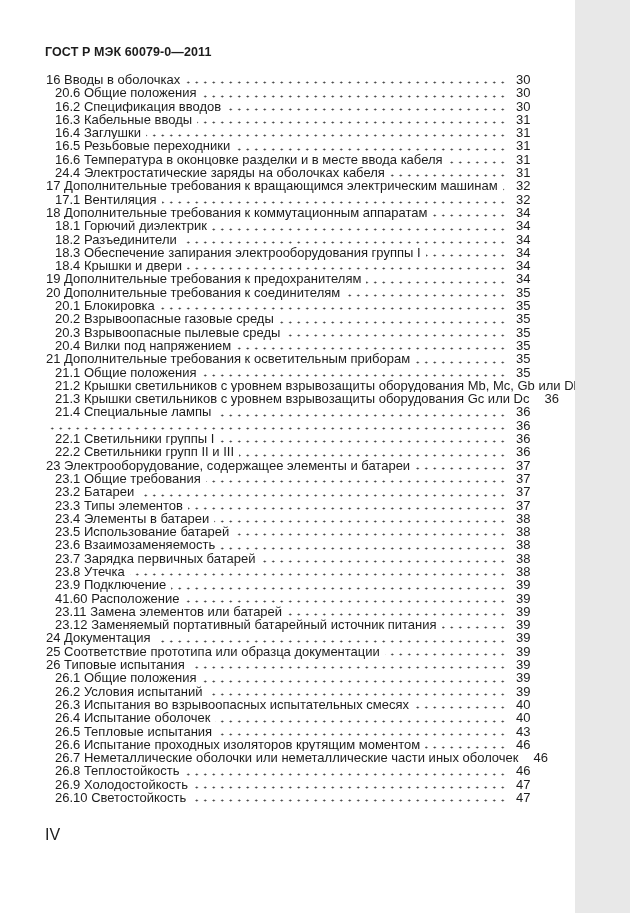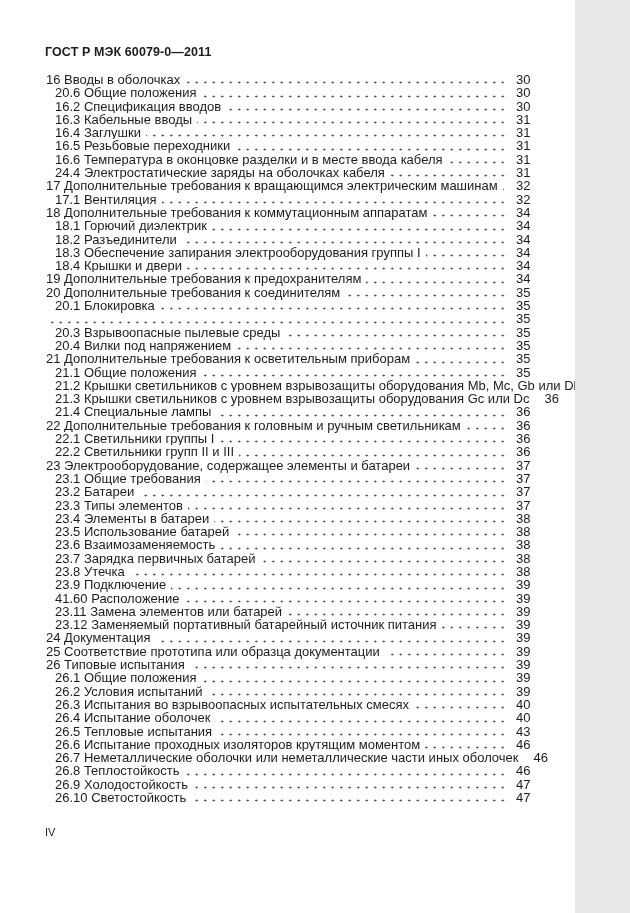--- a/index.html
+++ b/index.html
@@ -49,21 +49,21 @@
     background: #ffffff;
     margin-left: auto;
     padding-left: 10px;
     min-width: 16px;
     white-space: nowrap;
   }
   .doc-footer {
     position: absolute;
     left: 45px;
     top: 826px;
-    font-size: 11px;
+    font-size: 16px;
   }
 </style>
 </head>
 <body>
 
 <div class="page">
   <div class="doc-header">
     <span>ГОСТ Р МЭК 60079-0—2011</span>
   </div>
 
@@ -134,20 +134,21 @@
   </div>
       <div class="toc-line lvl1">
     <span class="toc-label">20 Дополнительные требования к соединителям</span>
     <span class="toc-page">35</span>
   </div>
       <div class="toc-line lvl2">
     <span class="toc-label">20.1 Блокировка</span>
     <span class="toc-page">35</span>
   </div>
       <div class="toc-line lvl2">
+    <span class="toc-label">20.2 Взрывоопасные газовые среды</span>
     <span class="toc-page">35</span>
   </div>
       <div class="toc-line lvl2">
     <span class="toc-label">20.3 Взрывоопасные пылевые среды</span>
     <span class="toc-page">35</span>
   </div>
       <div class="toc-line lvl2">
     <span class="toc-label">20.4 Вилки под напряжением</span>
     <span class="toc-page">35</span>
   </div>
@@ -165,21 +166,20 @@
   </div>
       <div class="toc-line lvl2">
     <span class="toc-label">21.3 Крышки светильников с уровнем взрывозащиты оборудования Gc или Dc</span>
     <span class="toc-page">36</span>
   </div>
       <div class="toc-line lvl2">
     <span class="toc-label">21.4 Специальные лампы</span>
     <span class="toc-page">36</span>
   </div>
       <div class="toc-line lvl1">
-    <span class="toc-label">22 Дополнительные требования к головным и ручным светильникам</span>
     <span class="toc-page">36</span>
   </div>
       <div class="toc-line lvl2">
     <span class="toc-label">22.1 Светильники группы I</span>
     <span class="toc-page">36</span>
   </div>
       <div class="toc-line lvl2">
     <span class="toc-label">22.2 Светильники групп II и III</span>
     <span class="toc-page">36</span>
   </div>

